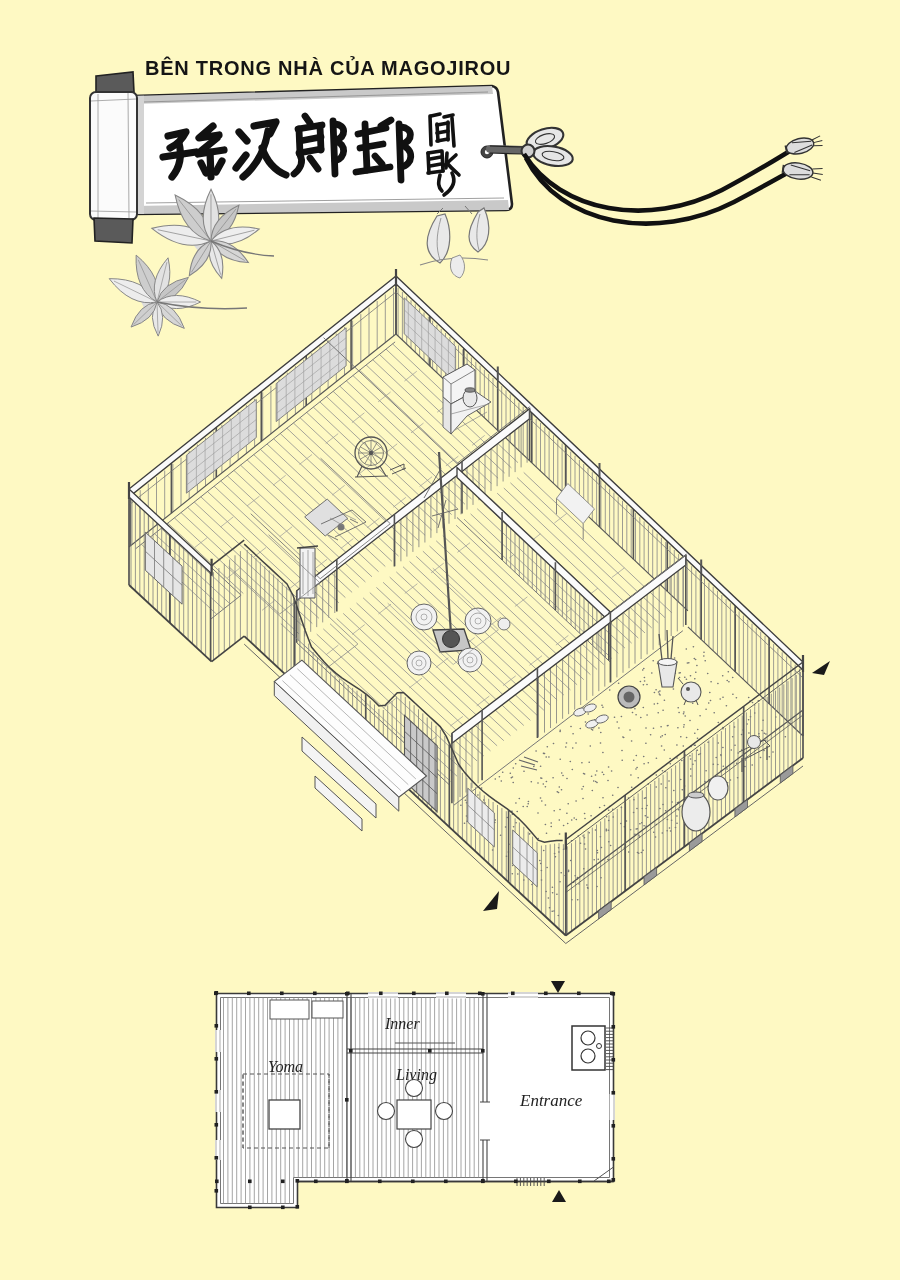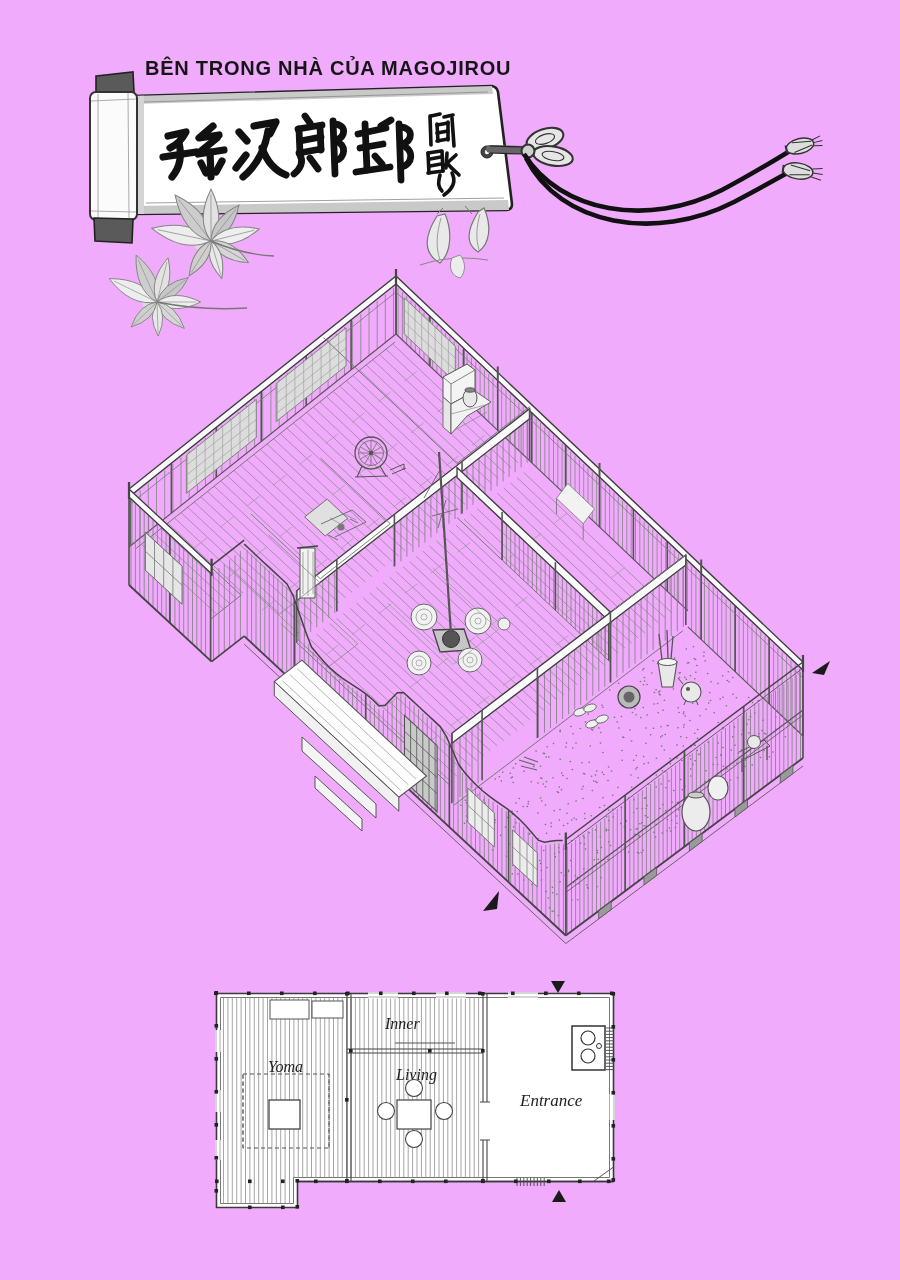--- a/index.html
+++ b/index.html
@@ -1,15 +1,15 @@
 <!DOCTYPE html>
 <html><head><meta charset="utf-8">
 <style>
 html,body{margin:0;padding:0;background:#ffffff;}
-#page{position:relative;width:900px;height:1280px;background:#f0abfc;overflow:hidden;font-family:"Liberation Sans",sans-serif;}
+#page{position:relative;width:900px;height:1280px;background:#fef9c3;overflow:hidden;font-family:"Liberation Sans",sans-serif;}
 .title{position:absolute;left:145px;top:57px;font-size:20px;font-weight:bold;color:#151515;letter-spacing:0.75px;white-space:nowrap;}
 </style></head><body>
 <div id="page">
 
 <div class="title">BÊN TRONG NHÀ CỦA MAGOJIROU</div>
 <svg width="900" height="1280" viewBox="0 0 900 1280">
 
 <path d="M133 96 L492 86 Q497 87 498 92 L512 204 Q512 210 506 210 L133 214 Z" fill="#ffffff" stroke="#222" stroke-width="2.6"></path>
 <path d="M133 96 L492 86 L493 94 L133 104 Z" fill="#c9c9c9" stroke="none"></path>
 <path d="M133 206 L508 200 L509 210 L133 214 Z" fill="#c9c9c9" stroke="none"></path>

